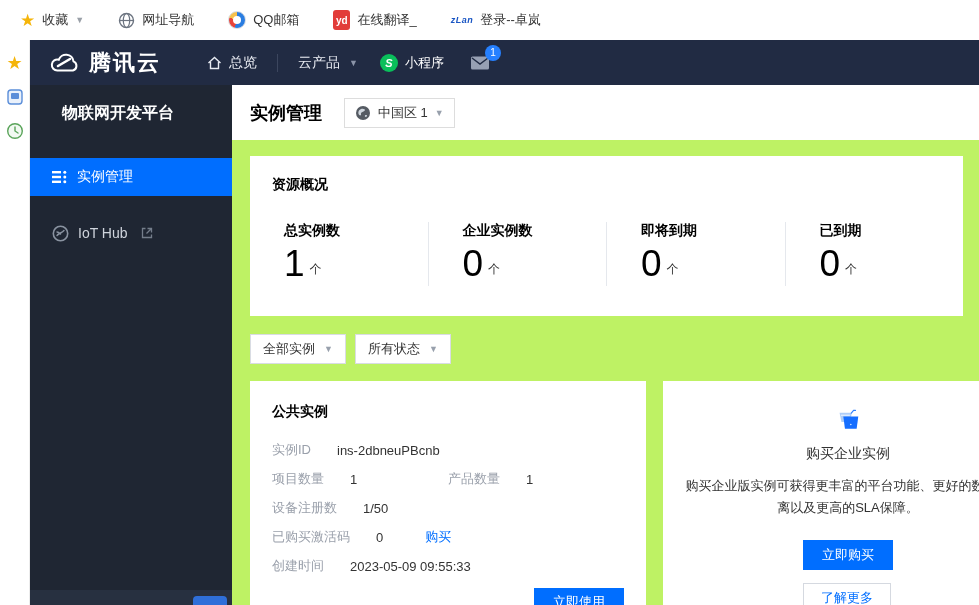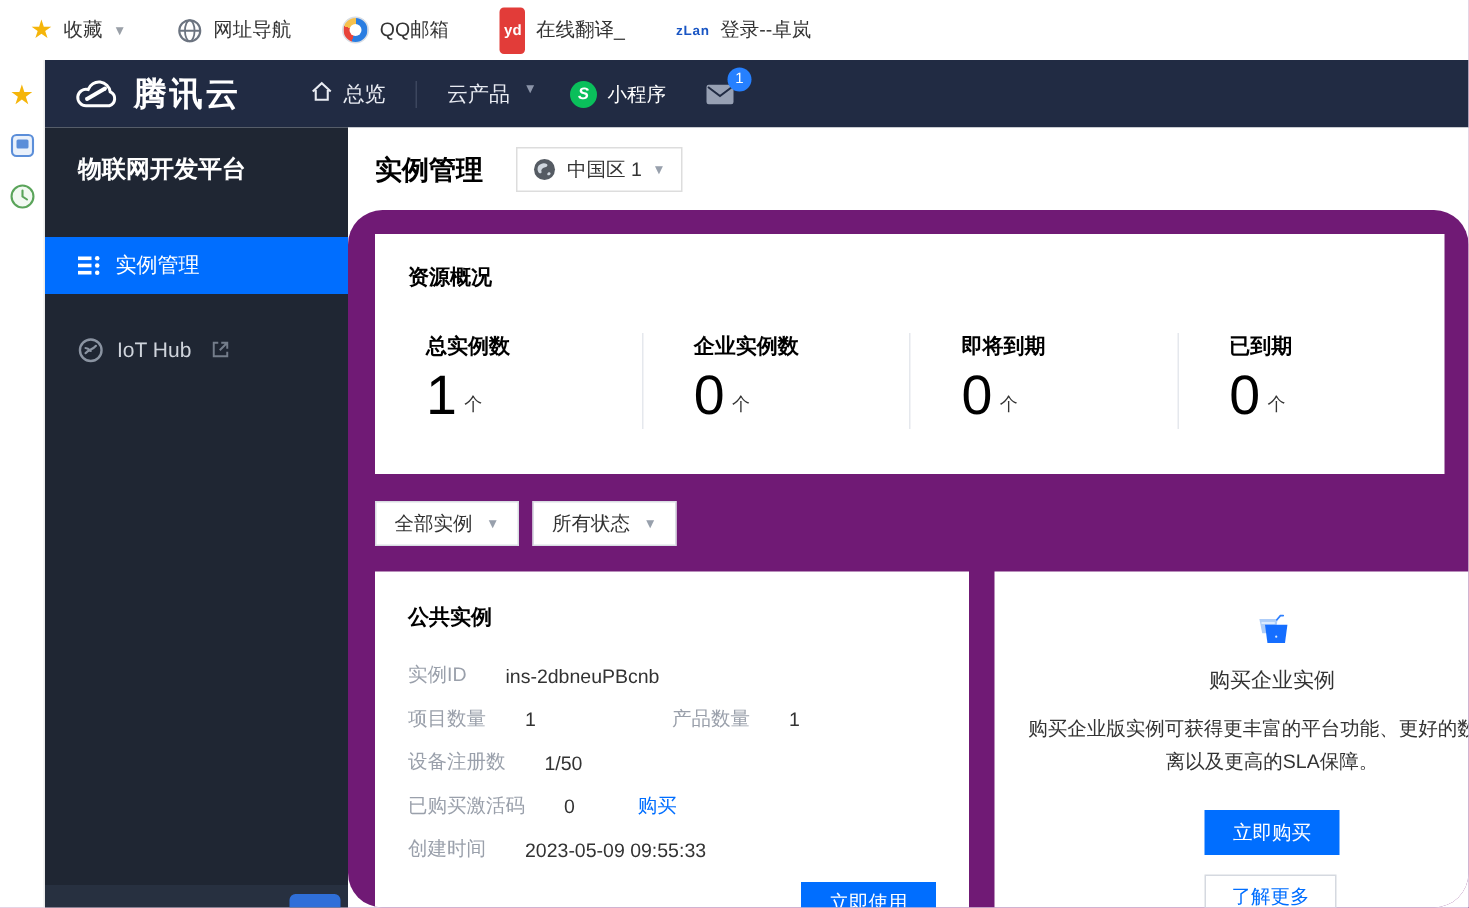--- a/index.html
+++ b/index.html
@@ -6,41 +6,41 @@
   html,body { width:979px; height:605px; overflow:hidden;
     font-family:"Liberation Sans","DejaVu Sans",sans-serif; background:#fff; }
 
   
   .bookmarks-bar { height:40px; background:#fff; display:flex; align-items:center;
     padding-left:20px; gap:34px; font-size:13px; color:#333; }
   .bm-item { display:flex; align-items:center; gap:7px; cursor:pointer; white-space:nowrap; }
   .bm-star { color:#f5b50a; font-size:17px; }
   .bm-caret { color:#9aa0a8; font-size:9px; }
   .bm-globe svg, .icon-svg { display:block; }
-  .yd-badge { width:17px; height:31px; background:#e23c39; color:#fff; border-radius:3px;
+  .yd-badge { width:17px; height:20px; background:#e23c39; color:#fff; border-radius:3px;
     font-size:10px; font-weight:bold; display:flex; align-items:center; justify-content:center; }
-  .zlan-badge { color:#1a56c4; font-size:9px; font-weight:bold; letter-spacing:.5px; }
+  .zlan-badge { color:#1a56c4; font-size:9px; font-weight:bold; font-style:italic; letter-spacing:.5px; }
   .qq-badge { width:18px; height:18px; border-radius:50%;
     background:conic-gradient(#2a7de1 0 55%, #e8443a 55% 80%, #f6c14d 80% 100%);
     border:1px solid #d8dde4; position:relative; }
   .qq-badge::after { content:""; position:absolute; inset:4px; background:#fff; border-radius:50%; }
 
   
   .app-row { display:flex; height:565px; }
   .browser-strip { width:30px; background:#fff; display:flex; flex-direction:column;
     align-items:center; padding-top:14px; gap:16px; border-right:1px solid #ececec; }
   .strip-star { color:#f5b50a; font-size:18px; line-height:1; cursor:pointer; }
   .app { flex:1; display:flex; flex-direction:column; min-width:0; }
 
   
   .header { height:45px; background:#212b43; display:flex; align-items:center;
     padding:0 18px 0 20px; color:#fff; flex-shrink:0; }
   .brand { display:flex; align-items:center; gap:9px; cursor:pointer; }
   .brand-name { font-size:22px; font-weight:bold; letter-spacing:2px; }
-  .hnav { display:flex; align-items:flex-start; gap:7px; margin-left:46px; font-size:14px;
+  .hnav { display:flex; align-items:center; gap:7px; margin-left:46px; font-size:14px;
     color:#e8ebf2; cursor:pointer; }
   .hdivider { width:1px; height:18px; background:#3c465e; margin:0 20px; }
   .hcaret { color:#8b94a8; font-size:9px; margin-left:2px; }
   .search-box { margin-left:auto; width:182px; height:30px; background:#2b374f;
     border-radius:2px; display:flex; align-items:center; padding:0 8px 0 10px; }
   .search-box input { flex:1; background:transparent; border:none; outline:none;
     color:#cfd6e4; font-size:13px; width:100px; font-family:inherit; }
   .search-box input::placeholder { color:#6f7c95; }
   .mini-prog { display:flex; align-items:center; gap:7px; margin-left:22px; font-size:13px;
     color:#fff; cursor:pointer; }
@@ -48,39 +48,39 @@
     display:flex; align-items:center; justify-content:center; color:#fff; font-size:11px;
     font-weight:bold; font-style:italic; }
   .mail-wrap { position:relative; margin-left:26px; cursor:pointer; margin-right:4px; }
   .mail-badge { position:absolute; top:-10px; right:-11px; min-width:16px; height:16px;
     background:#2680ff; border-radius:50%; color:#fff; font-size:10px; display:flex;
     align-items:center; justify-content:center; }
 
   
   .main-row { display:flex; flex:1; min-height:0; }
   .sidebar { width:202px; background:#1f2633; flex-shrink:0; position:relative; padding-top:18px; }
-  .sb-title { color:#fff; font-size:16px; font-weight:bold; padding:0 22px; margin-bottom:34px; }
+  .sb-title { color:#fff; font-size:16px; font-weight:bold; padding:0 32px; margin-bottom:34px; }
   .sb-section { color:#767f8c; font-size:13px; padding:0 22px; margin-bottom:12px; }
   .sb-item { height:38px; display:flex; align-items:center; gap:9px; padding:0 22px;
     font-size:14px; color:#cfd4dc; cursor:pointer; }
   .sb-item.active { background:#006eff; color:#fff; margin-bottom:18px; }
   .ext-icon { margin-left:4px; opacity:.8; }
   .sb-footer { position:absolute; bottom:0; left:0; right:0; height:15px; background:#273040; }
   .sb-footer-bubble { position:absolute; bottom:0; left:163px; width:34px; height:9px;
     background:#2f6fd9; border-radius:4px 4px 0 0; }
 
   .content { flex:1; display:flex; flex-direction:column; min-width:0; }
   .title-bar { height:55px; background:#fff; display:flex; align-items:center;
     padding-left:18px; gap:22px; flex-shrink:0; }
   .page-title { font-size:18px; font-weight:bold; color:#000; }
   .region-chip { display:flex; align-items:center; gap:7px; border:1px solid #ddd;
     background:#fff; height:30px; padding:0 10px; font-size:13px; color:#333; cursor:pointer; }
   .chip-caret { color:#98a0ac; font-size:9px; }
 
-  .scroll-area { flex:1; background:#701a75; padding:16px 16px 0 18px; overflow:hidden;border-radius:23px; }
+  .scroll-area { flex:1; background:#bef264; padding:16px 16px 0 18px; overflow:hidden; }
 
   .card { background:#fff; }
   .overview-card { height:160px; padding:20px 0 0 0; }
   .ov-title { font-size:14px; font-weight:bold; color:#000; padding:0 22px; }
   .stats { display:flex; margin-top:28px; }
   .stat { flex:1; padding-left:34px; }
   .stat + .stat { border-left:1px solid #e5e8ed; }
   .stat-label { font-size:14px; font-weight:bold; color:#000; }
   .stat-value-row { display:flex; align-items:flex-end; margin-top:2px; }
   .stat-value { font-size:37px; color:#000; line-height:1.2; }

